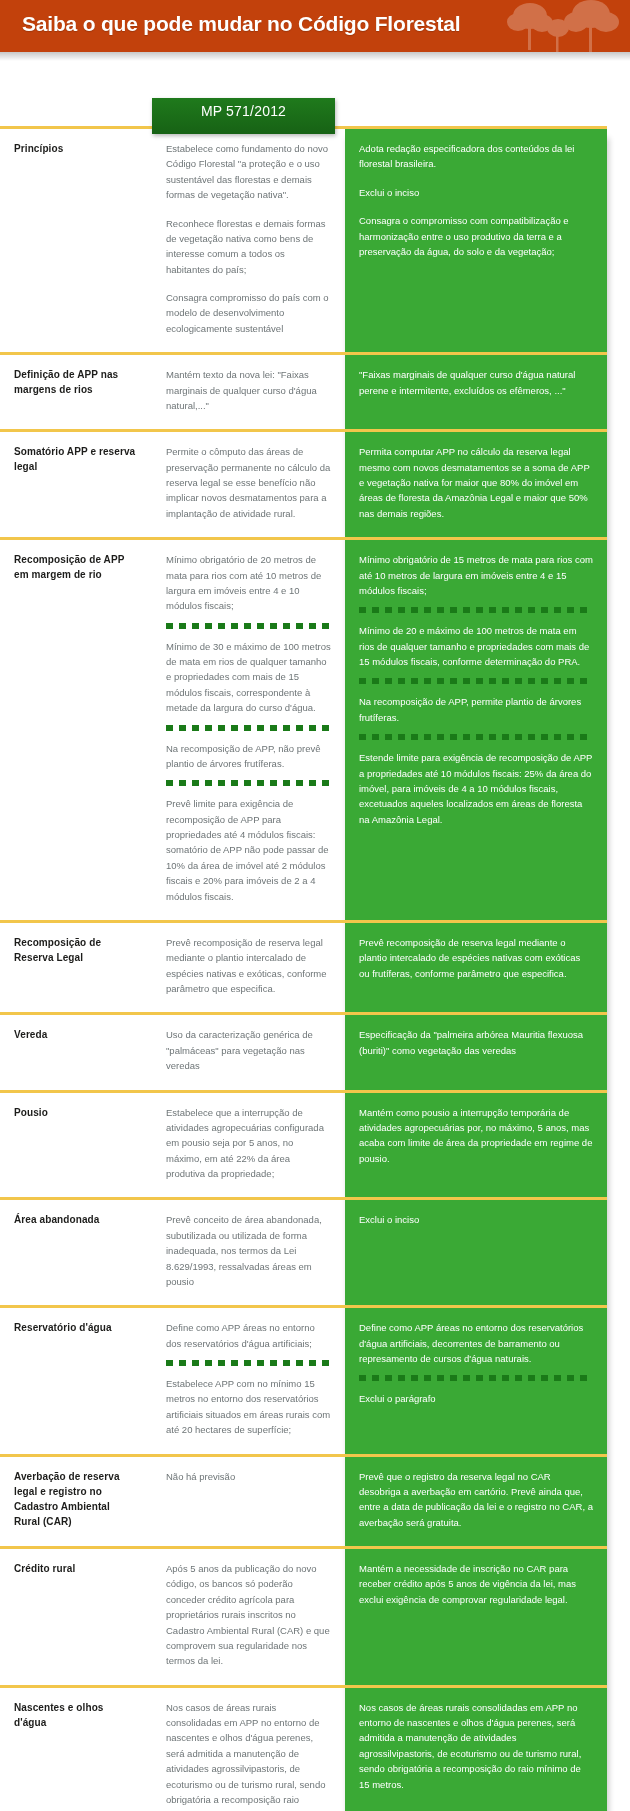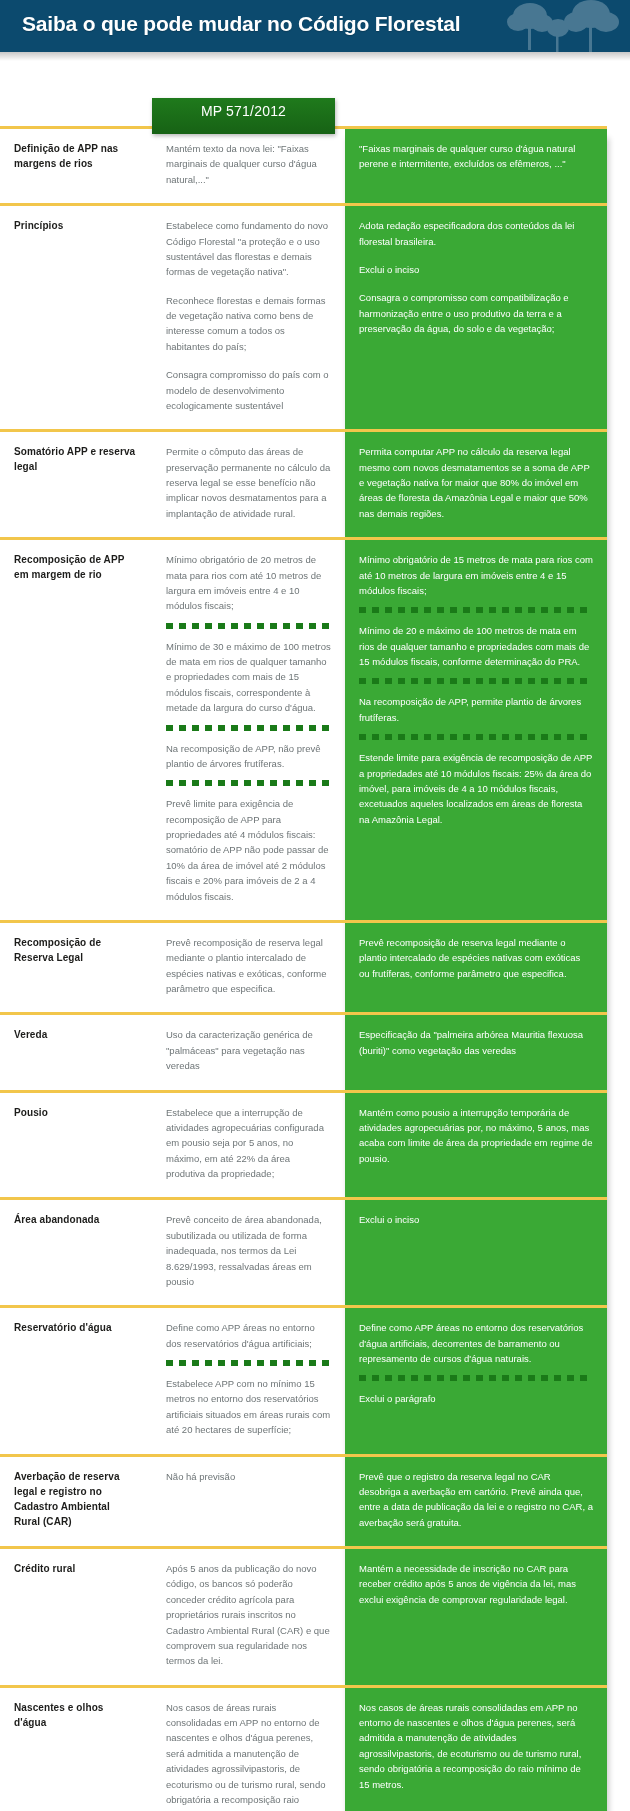--- a/index.html
+++ b/index.html
@@ -16,21 +16,21 @@
     width: 630px;
     min-height: 1811px;
     background: #ffffff;
     overflow: hidden;
   }
 
   
   .header {
     position: relative;
     height: 52px;
-    background: #0c4a6e;
+    background: #c2410c;
     overflow: hidden;
   }
   .header-title {
     position: absolute;
     left: 22px;
     top: 12px;
     font-size: 21px;
     font-weight: bold;
     color: #ffffff;
     letter-spacing: -0.2px;
@@ -191,42 +191,42 @@
     </div>
 
     <table class="compare">
       <colgroup>
         <col class="c1">
           <col class="c2">
           <col class="c3">
       </colgroup>
       <tbody>
           <tr>
-            <td class="topic">Definição de APP nas margens de rios</td>
-            <td class="mp">
-              <div class="para">Mantém texto da nova lei: "Faixas marginais de qualquer curso d'água natural,..."</div>
-            </td>
-            <td class="camara">
-              <div class="para">"Faixas marginais de qualquer curso d'água natural perene e intermitente, excluídos os efêmeros, ..."</div>
-            </td>
-          </tr>
-          <tr>
             <td class="topic">Princípios</td>
             <td class="mp">
               <div class="para">Estabelece como fundamento do novo Código Florestal "a proteção e o uso sustentável das florestas e demais formas de vegetação nativa".</div>
               <div class="para">Reconhece florestas e demais formas de vegetação nativa como bens de interesse comum a todos os habitantes do país;</div>
               <div class="para">Consagra compromisso do país com o modelo de desenvolvimento ecologicamente sustentável</div>
             </td>
             <td class="camara">
               <div class="para">Adota redação especificadora dos conteúdos da lei florestal brasileira.</div>
               <div class="para">Exclui o inciso</div>
               <div class="para">Consagra o compromisso com compatibilização e harmonização entre o uso produtivo da terra e a preservação da água, do solo e da vegetação;</div>
             </td>
           </tr>
           <tr>
+            <td class="topic">Definição de APP nas margens de rios</td>
+            <td class="mp">
+              <div class="para">Mantém texto da nova lei: "Faixas marginais de qualquer curso d'água natural,..."</div>
+            </td>
+            <td class="camara">
+              <div class="para">"Faixas marginais de qualquer curso d'água natural perene e intermitente, excluídos os efêmeros, ..."</div>
+            </td>
+          </tr>
+          <tr>
             <td class="topic">Somatório APP e reserva legal</td>
             <td class="mp">
               <div class="para">Permite o cômputo das áreas de preservação permanente no cálculo da reserva legal se esse benefício não implicar novos desmatamentos para a implantação de atividade rural.</div>
             </td>
             <td class="camara">
               <div class="para">Permita computar APP no cálculo da reserva legal mesmo com novos desmatamentos se a soma de APP e vegetação nativa for maior que 80% do imóvel em áreas de floresta da Amazônia Legal e maior que 50% nas demais regiões.</div>
             </td>
           </tr>
           <tr>
             <td class="topic">Recomposição de APP em margem de rio</td>

